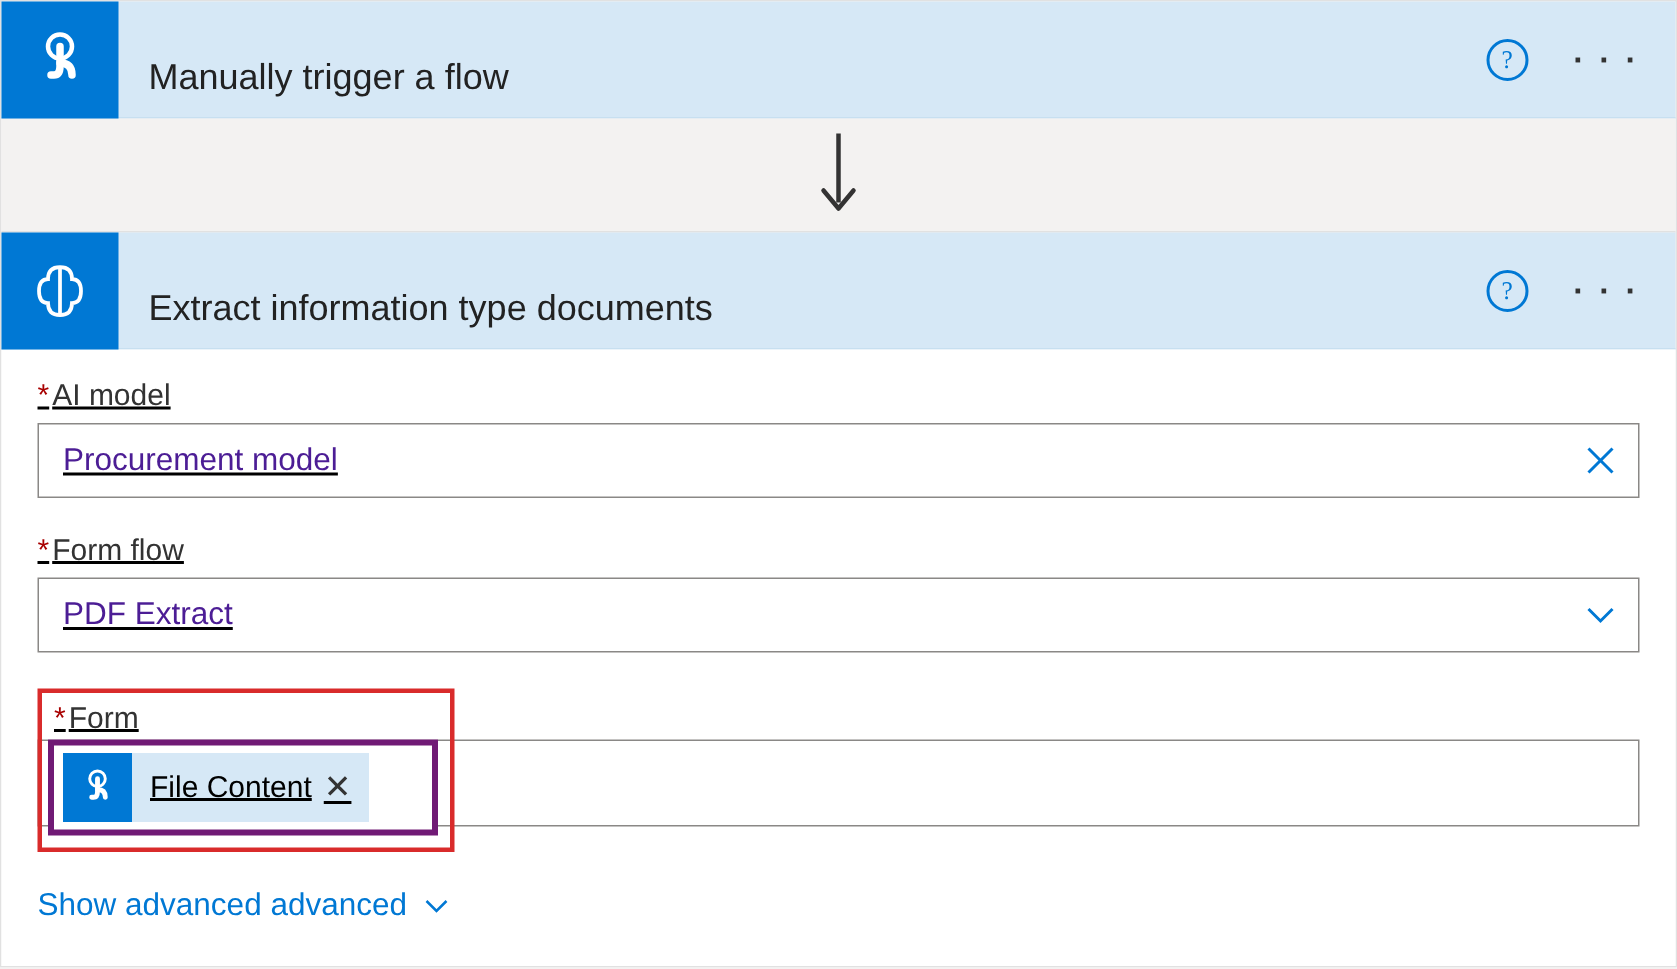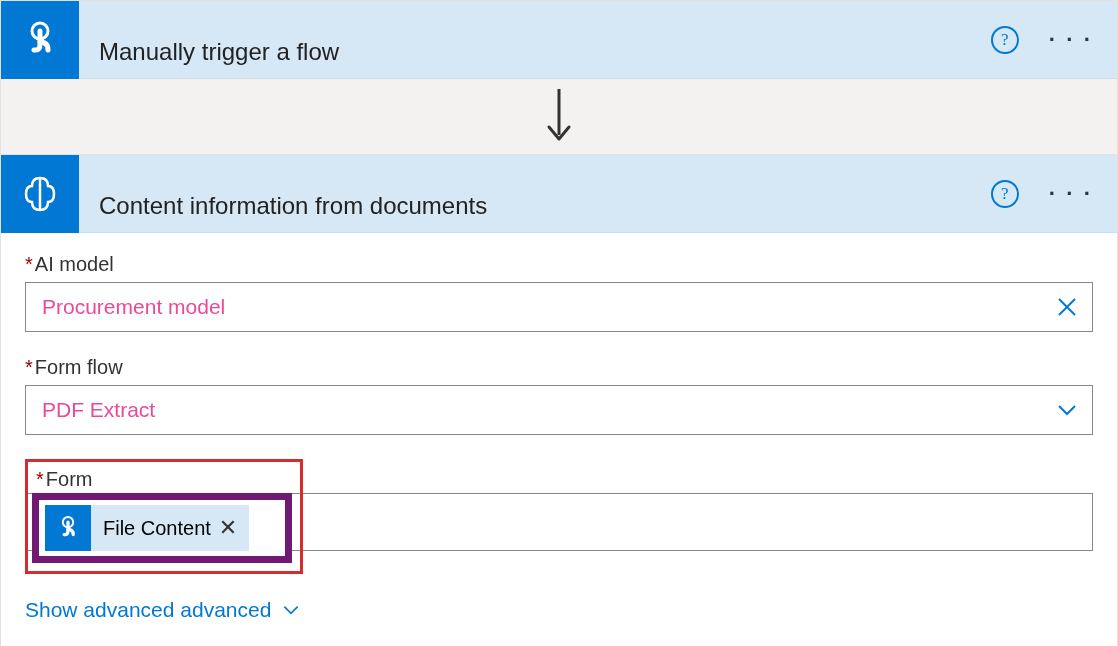--- a/index.html
+++ b/index.html
@@ -71,36 +71,36 @@
     align-items: center;
     justify-content: center;
     background: #f3f2f1;
     border-bottom: 1px solid #e1e1e1;
   }
   .arrow-svg { width: 28px; height: 64px; }
   .body-area {
     background: #ffffff;
     padding: 20px 24px 28px 24px;
   }
-  .field-block { margin-bottom: 24px; }
+  .field-block { margin-bottom: 24px; text-decoration: underline; }
   .field-label {
     font-size: 20px;
     color: #333;
     margin-bottom: 6px;
   }
   .req-star { color: #a80000; margin-right: 2px; }
   .input-row {
     border: 1px solid #8a8886;
     height: 50px;
     display: flex;
     align-items: center;
     justify-content: space-between;
     padding: 0 12px 0 16px;
     font-size: 21px;
-    color: #ec4899;
+    color: #4c1d95;
     background: #fff;
     cursor: pointer;
   }
   .input-row .right-icon {
     width: 26px;
     height: 26px;
     display: flex;
     align-items: center;
     justify-content: center;
     cursor: pointer;
@@ -192,21 +192,21 @@
     </svg>
   </div>
 
   <div class="step-header">
     <div class="step-icon-box icon-blue">
       <svg width="44" height="44" viewBox="0 0 44 44">
         <path d="M22 6 Q14 6 14 14 Q8 14 8 22 Q8 30 14 30 Q14 38 22 38 Q30 38 30 30 Q36 30 36 22 Q36 14 30 14 Q30 6 22 6 Z" fill="none" stroke="#fff" stroke-width="2.5"></path>
         <line x1="22" y1="6" x2="22" y2="38" stroke="#fff" stroke-width="2.5"></line>
       </svg>
     </div>
-    <div class="step-title">Content information from documents</div>
+    <div class="step-title">Extract information type documents</div>
     <div class="header-actions">
       <div class="help-circle">?</div>
       <div class="ellipsis">· · ·</div>
     </div>
   </div>
 
   <div class="body-area">
 
     
     <div class="field-block">
@@ -245,21 +245,21 @@
 
         <div style="position:absolute; left:0; right:0; top:34px;">
           <div class="token-row-full"></div>
         </div>
 
         <div class="highlight-box" style="position:relative; background:transparent;">
           <div class="field-block">
             <div class="field-label">
               <span class="req-star">*</span><span>Form</span>
             </div>
-            <div class="token-row" style="border:7px solid #701a75;">
+            <div class="token-row" style="border:4px solid #701a75;">
               <div class="token">
                 <span class="token-icon">
                   <svg width="26" height="26" viewBox="0 0 40 40">
                     <circle cx="20" cy="11" r="8" fill="none" stroke="#fff" stroke-width="3"></circle>
                     <path d="M20 11 L20 24 Q20 30 16 30 L14 30" fill="none" stroke="#fff" stroke-width="5" stroke-linecap="round"></path>
                     <path d="M20 22 Q28 22 28 30" fill="none" stroke="#fff" stroke-width="5" stroke-linecap="round"></path>
                   </svg>
                 </span>
                 <span>File Content</span>
                 <span class="token-x">✕</span>

